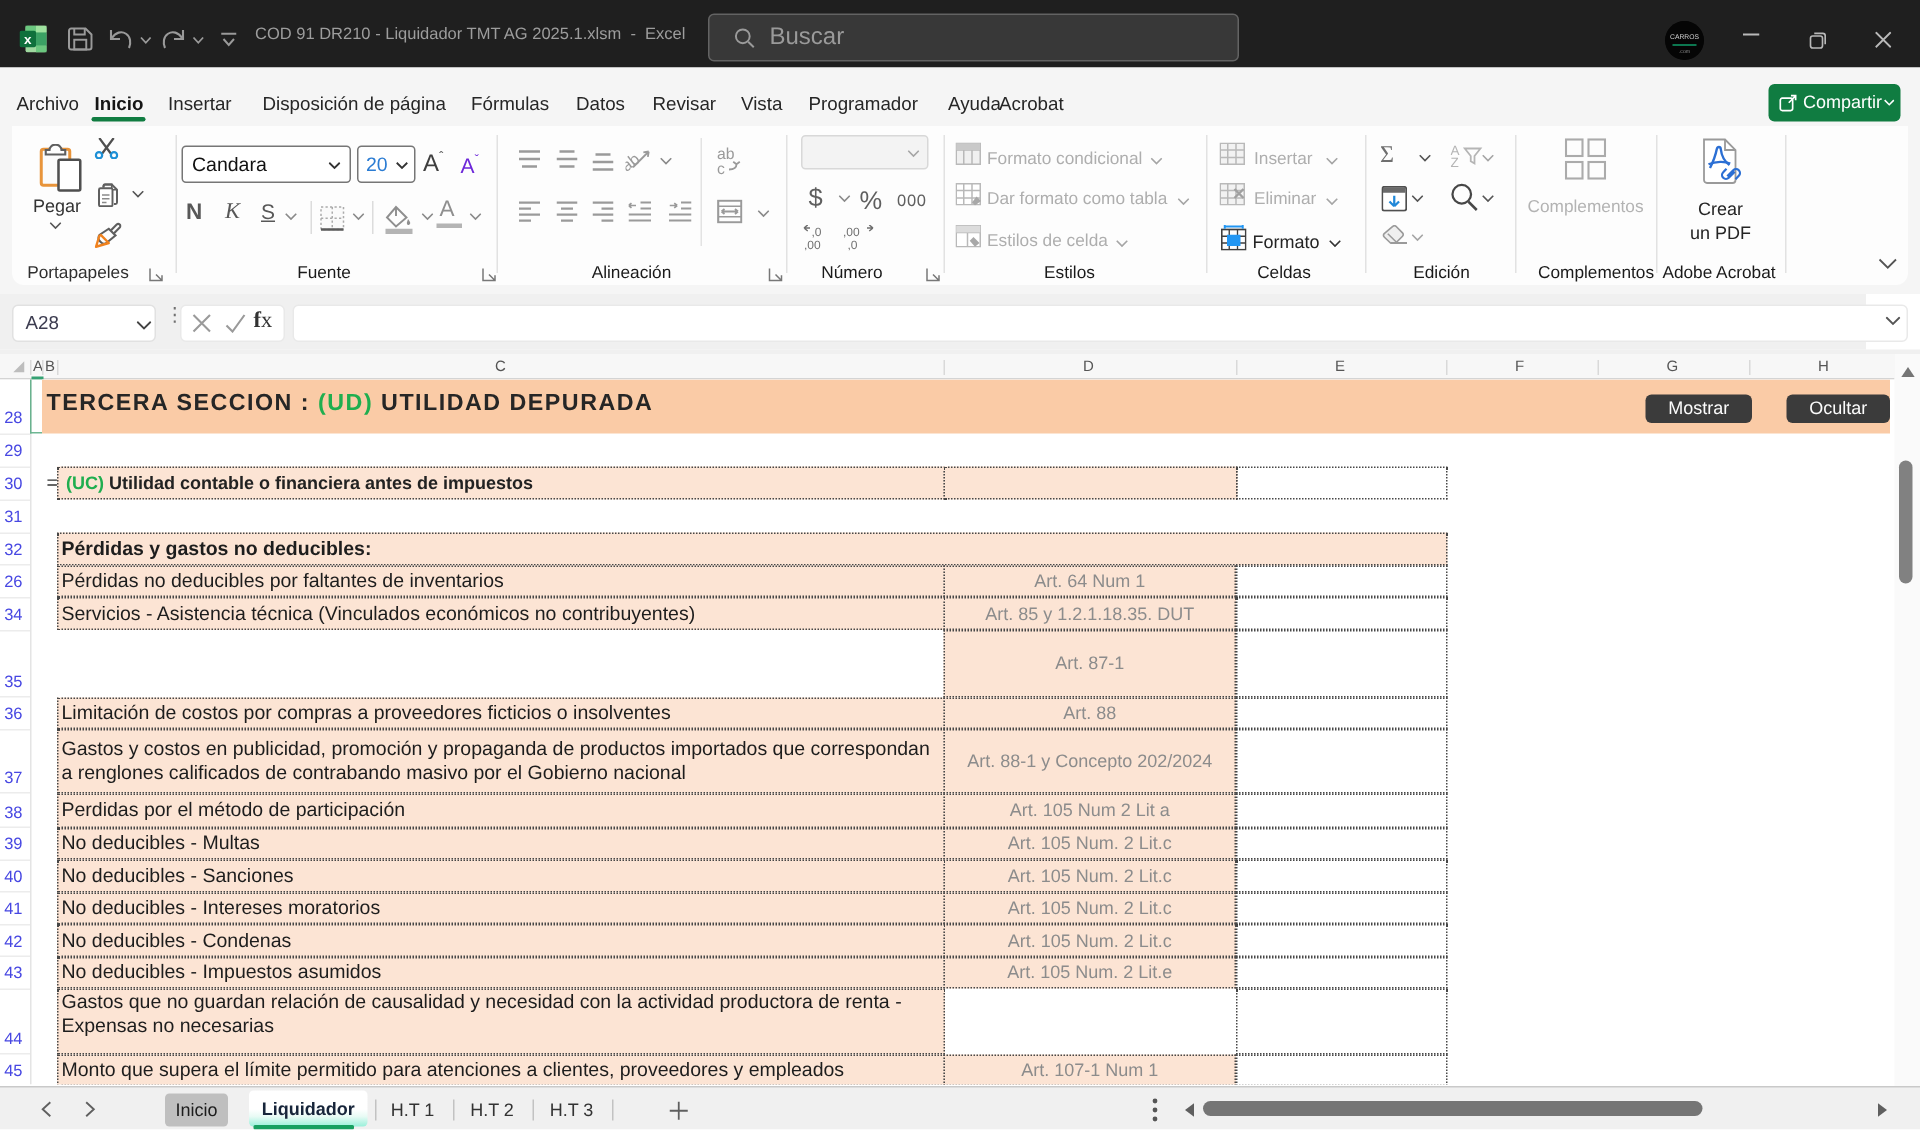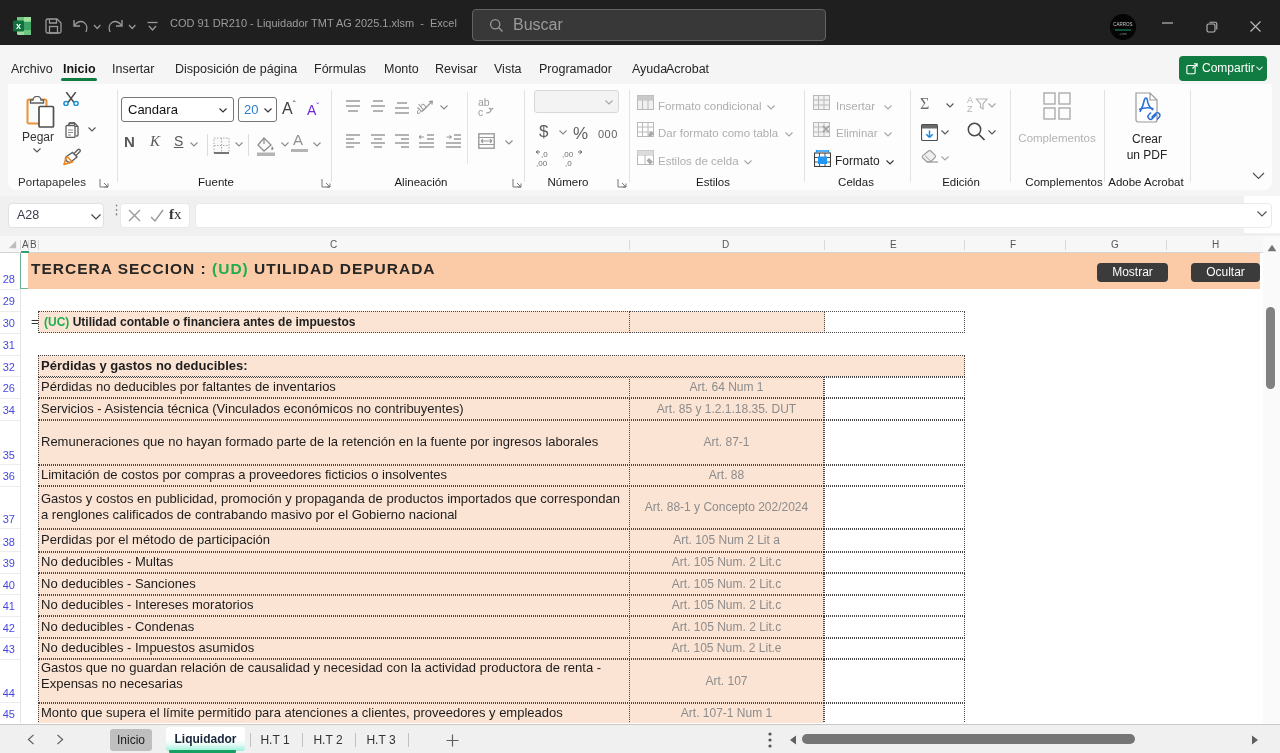--- a/index.html
+++ b/index.html
@@ -122,21 +122,21 @@
       <path d="M0.5 0.5 L10.5 10.5 M10.5 0.5 L0.5 10.5" stroke="#b9b9b9" stroke-width="1.2"></path>
     </svg>
 </div>
 <div class="abs" id="menurow">
   <div class="mtab" style="left:11px">Archivo</div>
   <div class="mtab" style="left:63px;color:#151515;font-weight:bold">Inicio</div>
   <div style="position:absolute;left:61px;top:33px;width:36px;height:3px;background:#107c41;border-radius:2px"></div>
   <div class="mtab" style="left:112px">Insertar</div>
   <div class="mtab" style="left:175px">Disposición de página</div>
   <div class="mtab" style="left:314px">Fórmulas</div>
-  <div class="mtab" style="left:384px">Monto</div>
+  <div class="mtab" style="left:384px">Datos</div>
   <div class="mtab" style="left:435px">Revisar</div>
   <div class="mtab" style="left:494px">Vista</div>
   <div class="mtab" style="left:539px">Programador</div>
   <div class="mtab" style="left:632px">Ayuda</div>
   <div class="mtab" style="left:666px">Acrobat</div>
 </div>
 <div id="compartir">
     <svg style="position:absolute;left:7px;top:6px" width="13" height="13" viewBox="0 0 15 15">
       <rect x="1" y="4" width="9.5" height="9.5" rx="1.5" fill="none" stroke="#fff" stroke-width="1.3"></rect>
       <path d="M7.5 7.5 L12.5 2.5 M9.2 2 h3.6 v3.6" fill="none" stroke="#fff" stroke-width="1.3"></path>
@@ -498,23 +498,20 @@
   <div class="cell dotb peach2" style="left:38px;top:123.5px;width:592px;height:21.5px;display:flex;align-items:center">
       <div style="padding-left:2px;line-height:14px">Pérdidas no deducibles por faltantes de inventarios</div>
     </div>
   <div class="artc dotb peach2" style="top:123.5px;height:21.5px;display:flex;align-items:center;justify-content:center">Art. 64 Num 1</div>
   <div class="cell dotb" style="left:824px;top:123.5px;width:141px;height:21.5px"></div>
   <div class="cell dotb peach2" style="left:38px;top:145px;width:592px;height:22px;display:flex;align-items:center">
       <div style="padding-left:2px;line-height:14px">Servicios - Asistencia técnica (Vinculados económicos no contribuyentes)</div>
     </div>
   <div class="artc dotb peach2" style="top:145px;height:22px;display:flex;align-items:center;justify-content:center">Art. 85 y 1.2.1.18.35. DUT</div>
   <div class="cell dotb" style="left:824px;top:145px;width:141px;height:22px"></div>
-  <div class="cell dotb peach2" style="left:38px;top:167px;width:592px;height:44.5px;display:flex;align-items:center">
-      <div style="padding-left:2px;line-height:14px">Remuneraciones que no hayan formado parte de la retención en la fuente por ingresos laborales</div>
-    </div>
   <div class="artc dotb peach2" style="top:167px;height:44.5px;display:flex;align-items:center;justify-content:center">Art. 87-1</div>
   <div class="cell dotb" style="left:824px;top:167px;width:141px;height:44.5px"></div>
   <div class="cell dotb peach2" style="left:38px;top:211.5px;width:592px;height:21.5px;display:flex;align-items:center">
       <div style="padding-left:2px;line-height:14px">Limitación de costos por compras a proveedores ficticios o insolventes</div>
     </div>
   <div class="artc dotb peach2" style="top:211.5px;height:21.5px;display:flex;align-items:center;justify-content:center">Art. 88</div>
   <div class="cell dotb" style="left:824px;top:211.5px;width:141px;height:21.5px"></div>
   <div class="cell dotb peach2" style="left:38px;top:233px;width:592px;height:42.5px;display:flex;align-items:center">
       <div style="padding-left:2px;line-height:16px">Gastos y costos en publicidad, promoción y propaganda de productos importados que correspondan<br>a renglones calificados de contrabando masivo por el Gobierno nacional</div>
     </div>
@@ -546,21 +543,20 @@
   <div class="artc dotb peach2" style="top:363px;height:21.5px;display:flex;align-items:center;justify-content:center">Art. 105 Num. 2 Lit.c</div>
   <div class="cell dotb" style="left:824px;top:363px;width:141px;height:21.5px"></div>
   <div class="cell dotb peach2" style="left:38px;top:384.5px;width:592px;height:21.5px;display:flex;align-items:center">
       <div style="padding-left:2px;line-height:14px">No deducibles - Impuestos asumidos</div>
     </div>
   <div class="artc dotb peach2" style="top:384.5px;height:21.5px;display:flex;align-items:center;justify-content:center">Art. 105 Num. 2 Lit.e</div>
   <div class="cell dotb" style="left:824px;top:384.5px;width:141px;height:21.5px"></div>
   <div class="cell dotb peach2" style="left:38px;top:406px;width:592px;height:43.5px;display:flex;align-items:flex-start">
       <div style="padding-left:2px;line-height:16px">Gastos que no guardan relación de causalidad y necesidad con la actividad productora de renta -<br>Expensas no necesarias</div>
     </div>
-  <div class="artc dotb peach2" style="top:406px;height:43.5px;display:flex;align-items:center;justify-content:center">Art. 107</div>
   <div class="cell dotb" style="left:824px;top:406px;width:141px;height:43.5px"></div>
   <div class="cell dotb peach2" style="left:38px;top:449.5px;width:592px;height:21.5px;display:flex;align-items:center">
       <div style="padding-left:2px;line-height:14px">Monto que supera el límite permitido para atenciones a clientes, proveedores y empleados</div>
     </div>
   <div class="artc dotb peach2" style="top:449.5px;height:21.5px;display:flex;align-items:center;justify-content:center">Art. 107-1 Num 1</div>
   <div class="cell dotb" style="left:824px;top:449.5px;width:141px;height:21.5px"></div>
 
   <div class="rnum" style="top:20px">28</div>
   <div class="rsep" style="top:35.5px"></div>
   <div class="rnum" style="top:42px">29</div>

